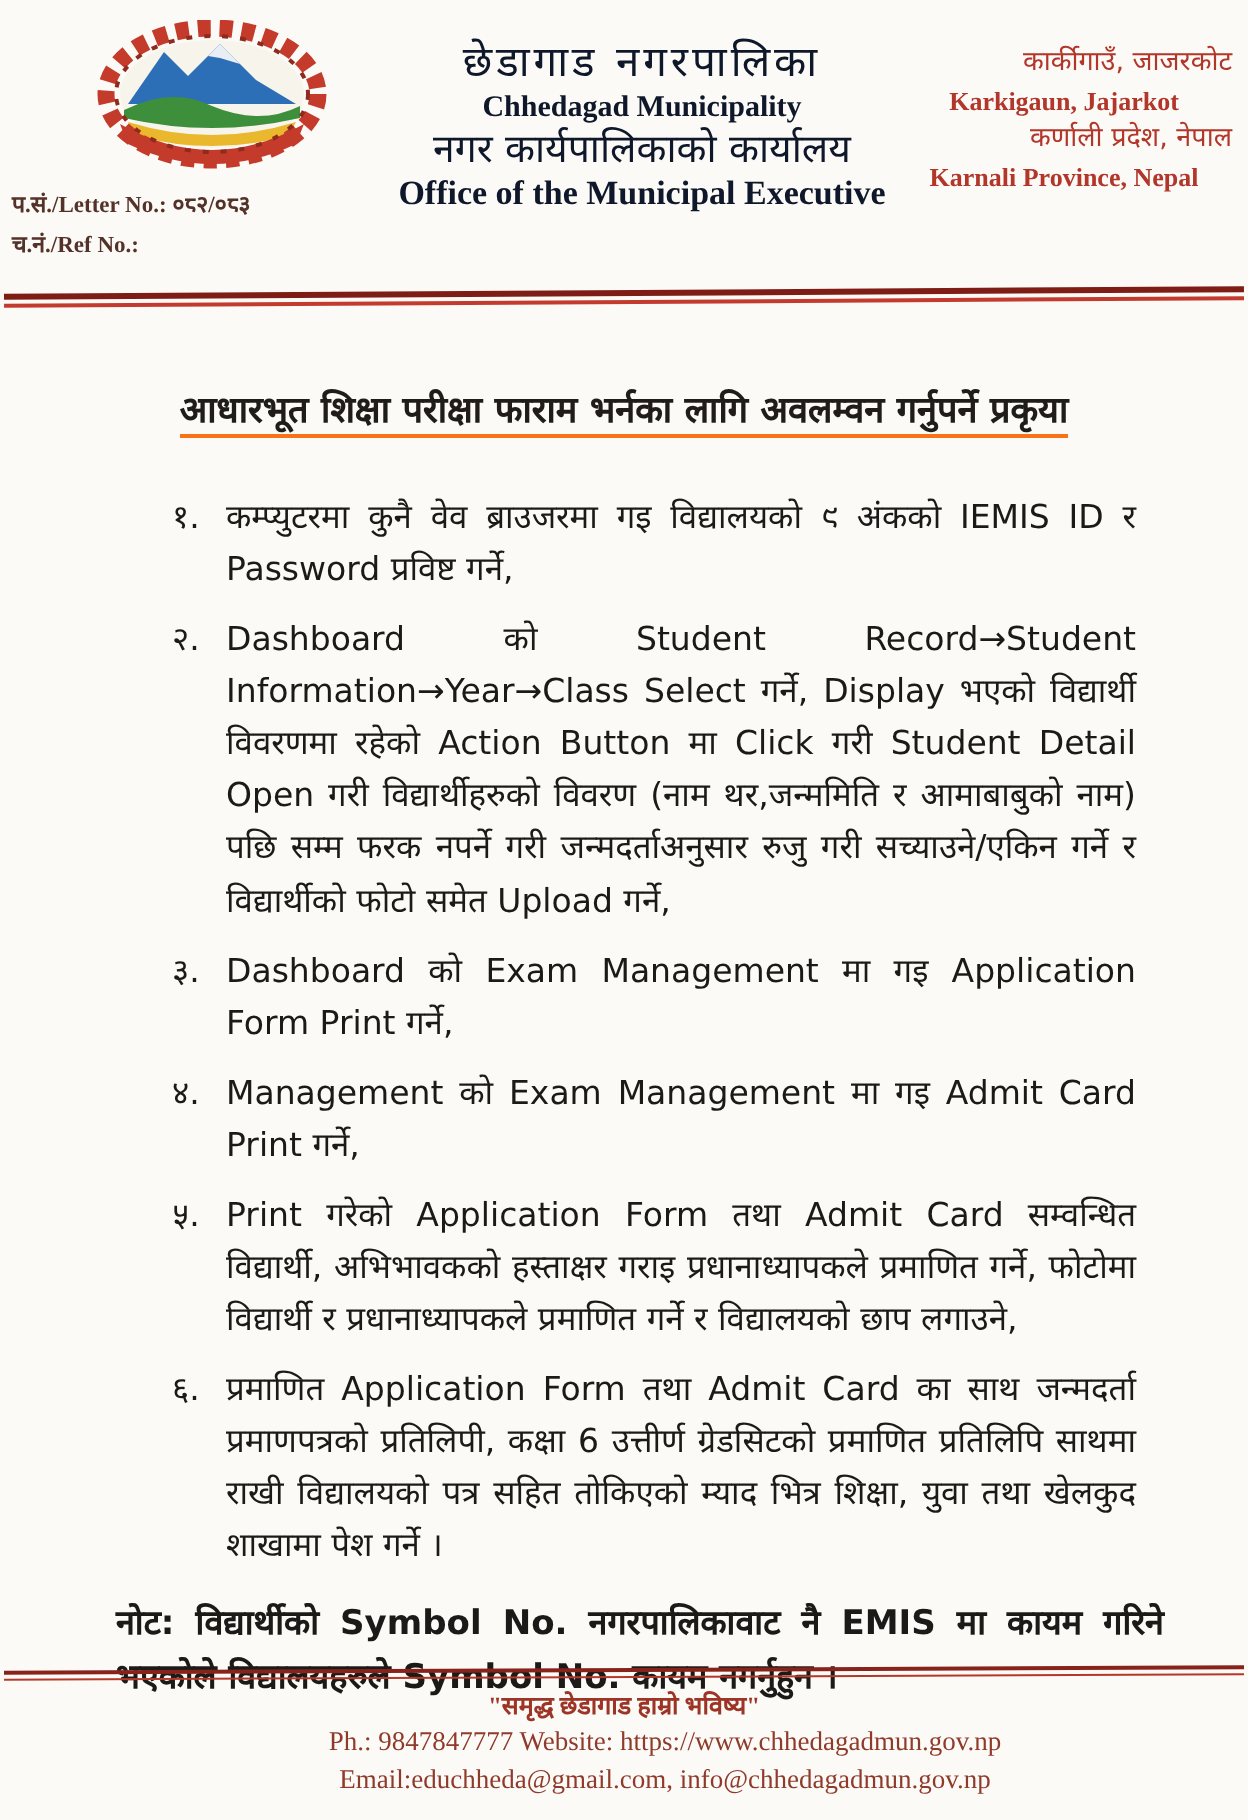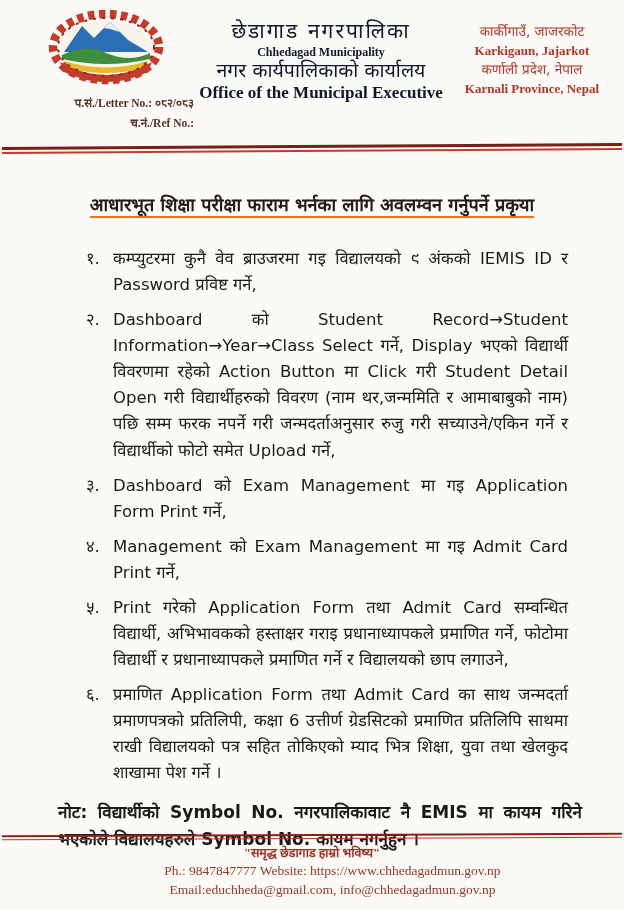--- a/index.html
+++ b/index.html
@@ -9,28 +9,28 @@
     font-family:"DejaVu Sans","Liberation Sans",sans-serif;
     color:#1c1a18;
     box-sizing:border-box;
   }
 
   
   .header { display:flex; padding:6px 8px 0 6px; }
   .h-left { width:188px; flex:none; }
   .logo-wrap { margin:4px 0 0 42px; width:116px; }
   .letter-lines { margin-top:2px; font-family:"Liberation Serif","DejaVu Serif",serif;
-                  font-weight:bold; font-size:11.5px; color:#54322a; line-height:1.7;text-align:right; }
+                  font-weight:bold; font-size:11.5px; color:#54322a; line-height:1.7; }
   .h-center { flex:1; text-align:center; color:#0f172a; margin-top:13px; line-height:1.22; }
   .h-center .np-big  { font-size:21px; letter-spacing:2px; }
-  .h-center .en-bold { font-size:12px; font-weight:bold; font-family:"Liberation Serif","DejaVu Serif",serif; }
+  .h-center .en-bold { font-size:15px; font-weight:bold; font-family:"Liberation Serif","DejaVu Serif",serif; }
   .h-center .np-mid  { font-size:19.5px; }
   .h-center .en-big  { font-size:17px; font-weight:bold; font-family:"Liberation Serif","DejaVu Serif",serif; }
   .h-right { width:168px; flex:none; text-align:center; color:#b2362a; margin-top:16px; line-height:1.45; }
-  .h-right .np { font-size:13.5px; }
+  .h-right .np { font-size:13.5px;text-align:right; }
   .h-right .en { font-size:13px; font-weight:bold; font-family:"Liberation Serif","DejaVu Serif",serif; }
 
   .rule-top {
     margin:12px 2px 0 2px; height:2px;
     border-top:3.5px solid #7e1d15; border-bottom:2px solid #c23b2e;
     transform:rotate(-0.35deg);
   }
 
   
   .title-wrap { margin-top:40px; text-align:center; }

